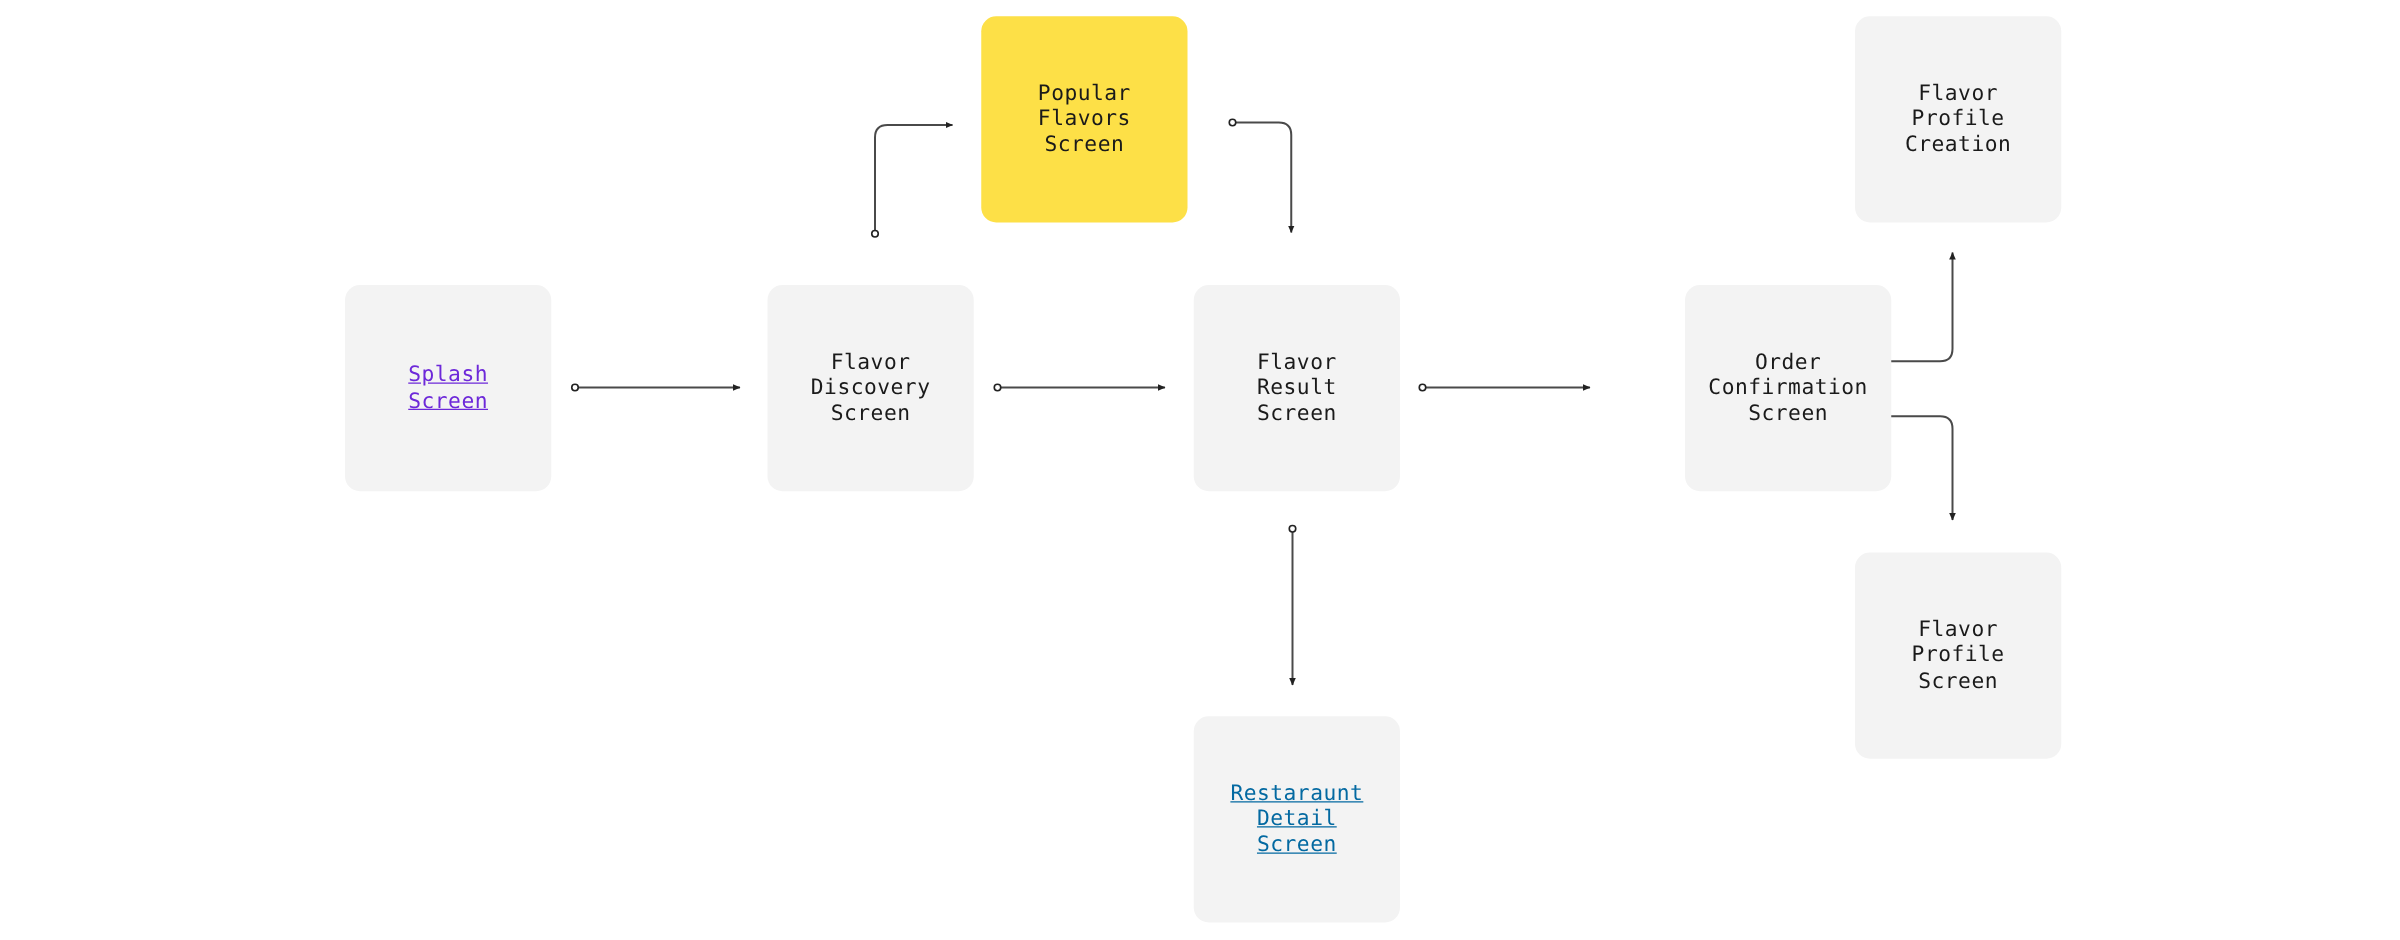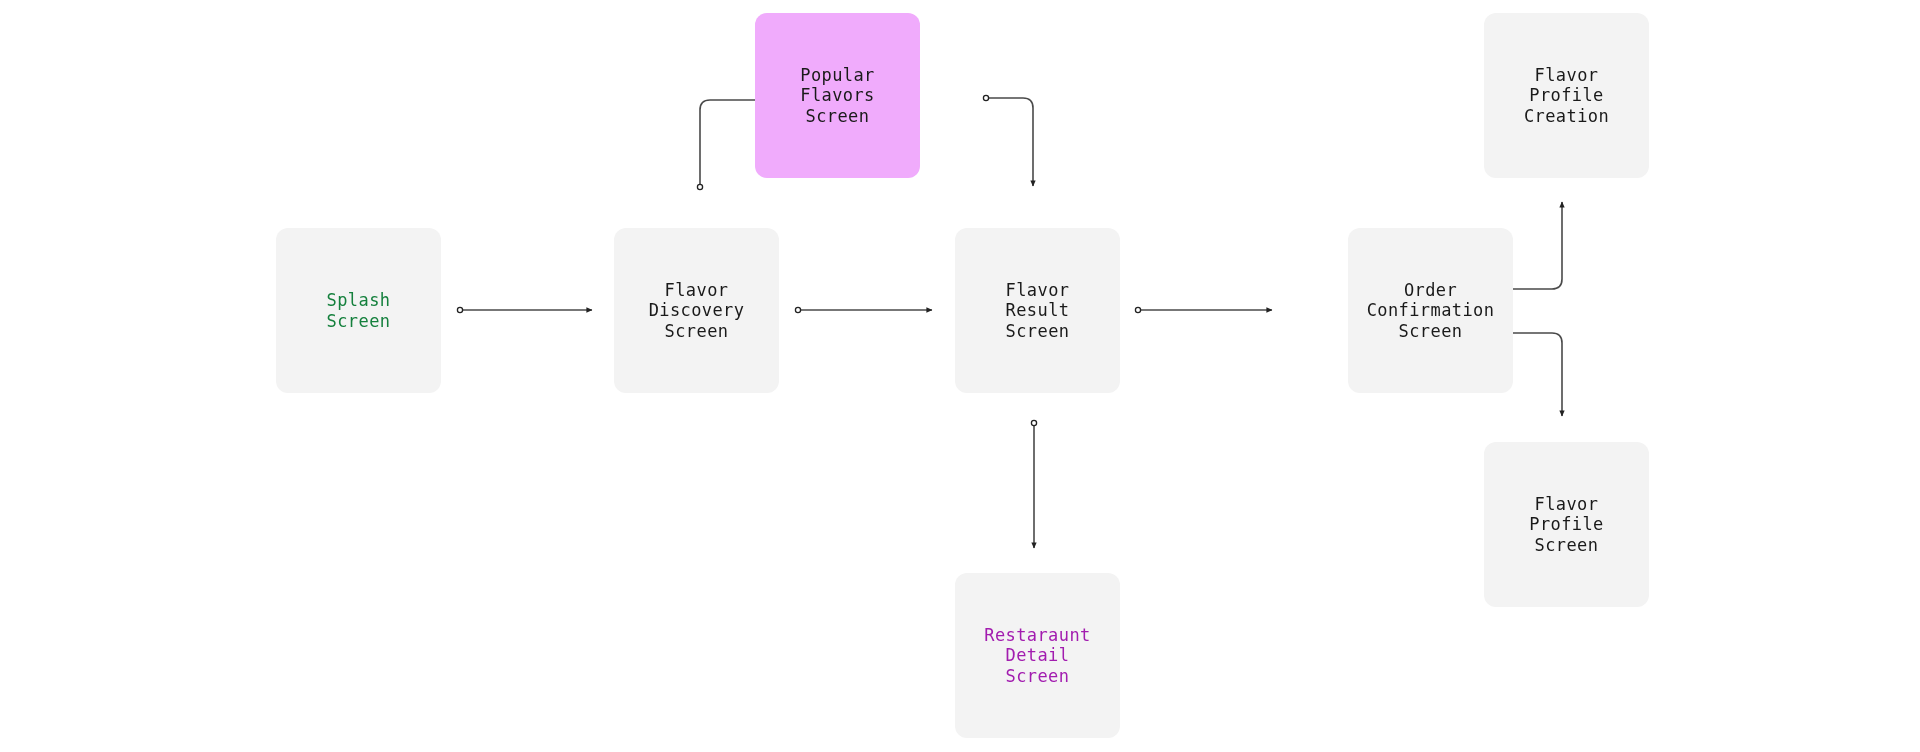--- a/index.html
+++ b/index.html
@@ -90,40 +90,40 @@
         </g>
         <g>
           <path d="M 1479 333 L 1552 333 Q 1562 333 1562 343 L 1562 416" fill="none" stroke="#4a4a4a" stroke-width="1.6" stroke-linecap="butt" marker-end="url(#arrowhead)"></path>
           <circle cx="1479" cy="333" r="2.6" fill="#ffffff" stroke="#222222" stroke-width="1.3"></circle>
         </g>
       </g>
   </svg>
 
   <div id="nodes-group">
       <div class="node" style="left: 276px; top: 228px; width: 165px; height: 165px; background: rgb(243, 243, 243);">
-        <div class="node-label" style="color: #15803d;">Splash
+        <div class="node-label" style="color: #6d28d9; text-decoration: underline;">Splash
 Screen</div>
       </div>
       <div class="node" style="left: 614px; top: 228px; width: 165px; height: 165px; background: rgb(243, 243, 243);">
         <div class="node-label" style="color: rgb(26, 26, 26);">Flavor
 Discovery
 Screen</div>
       </div>
-      <div class="node" style="left: 755px; top: 13px; width: 165px; height: 165px; background: #f0abfc;">
+      <div class="node" style="left: 785px; top: 13px; width: 165px; height: 165px; background: #fde047;">
         <div class="node-label" style="color: rgb(26, 26, 26);">Popular
 Flavors
 Screen</div>
       </div>
       <div class="node" style="left: 955px; top: 228px; width: 165px; height: 165px; background: rgb(243, 243, 243);">
         <div class="node-label" style="color: rgb(26, 26, 26);">Flavor
 Result
 Screen</div>
       </div>
       <div class="node" style="left: 955px; top: 573px; width: 165px; height: 165px; background: rgb(243, 243, 243);">
-        <div class="node-label" style="color: #a21caf;">Restaraunt
+        <div class="node-label" style="color: #0369a1; text-decoration: underline;">Restaraunt
 Detail
 Screen</div>
       </div>
       <div class="node" style="left: 1348px; top: 228px; width: 165px; height: 165px; background: rgb(243, 243, 243);">
         <div class="node-label" style="color: rgb(26, 26, 26);">Order
 Confirmation
 Screen</div>
       </div>
       <div class="node" style="left: 1484px; top: 13px; width: 165px; height: 165px; background: rgb(243, 243, 243);">
         <div class="node-label" style="color: rgb(26, 26, 26);">Flavor

